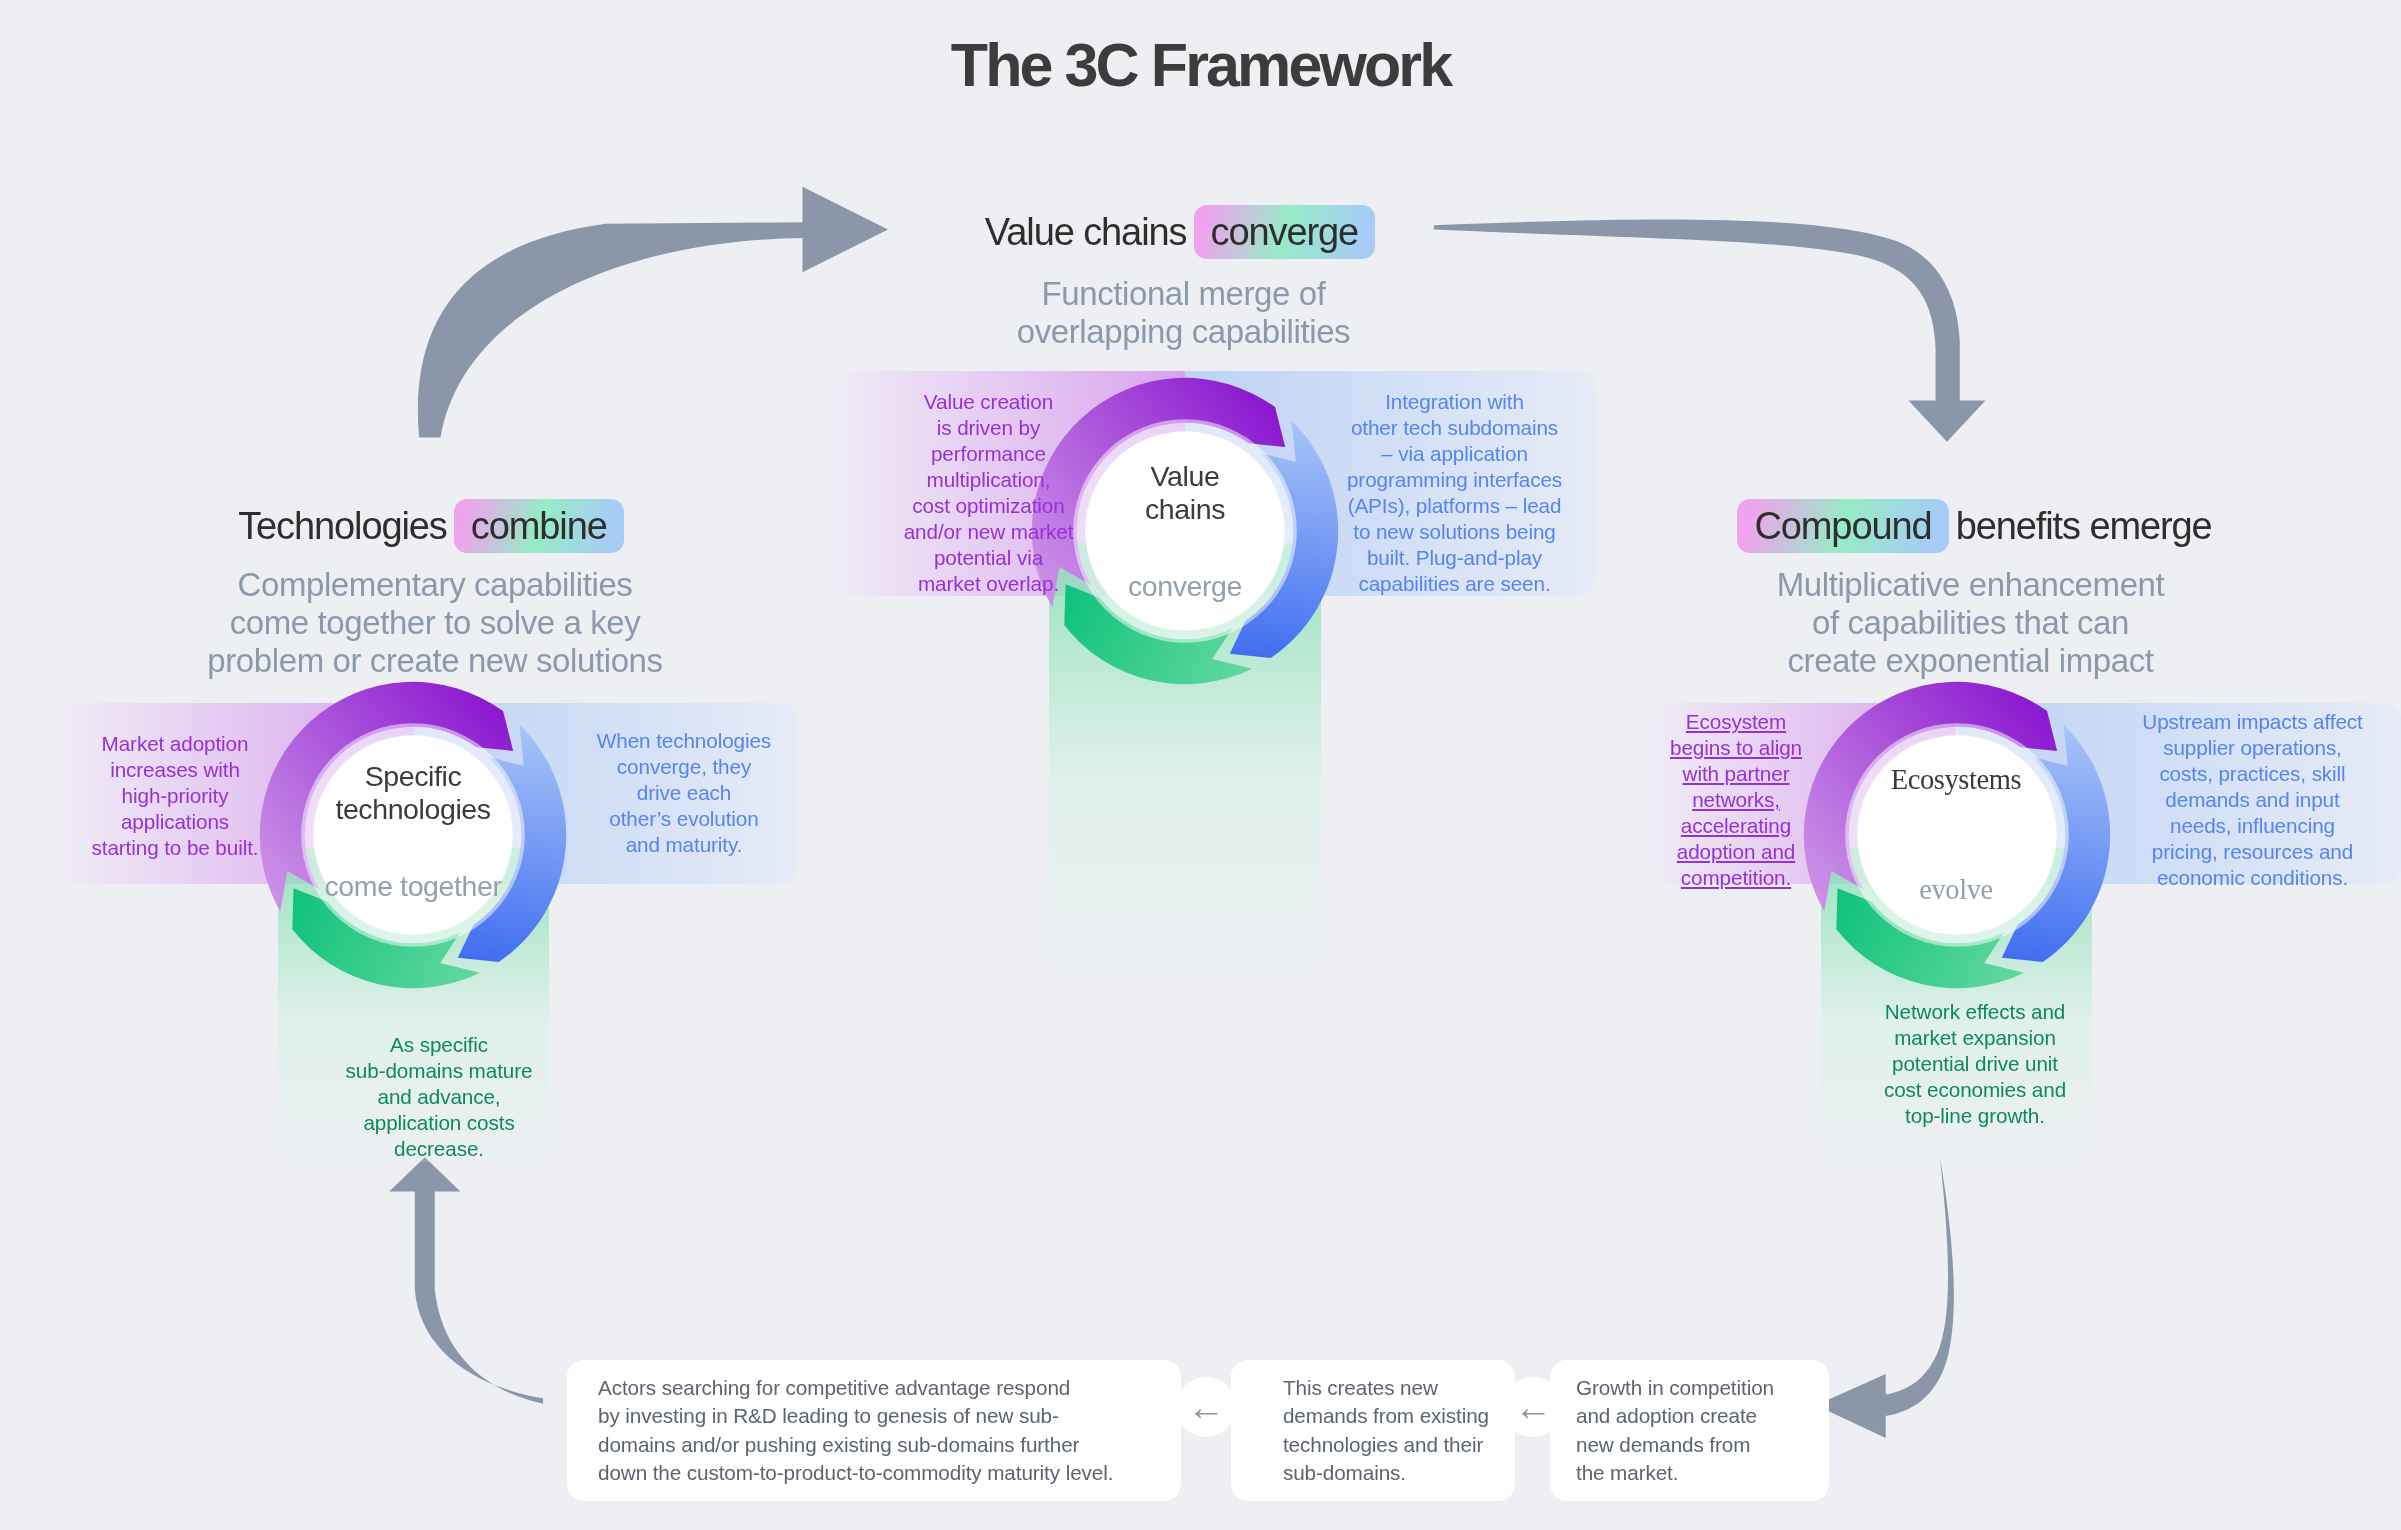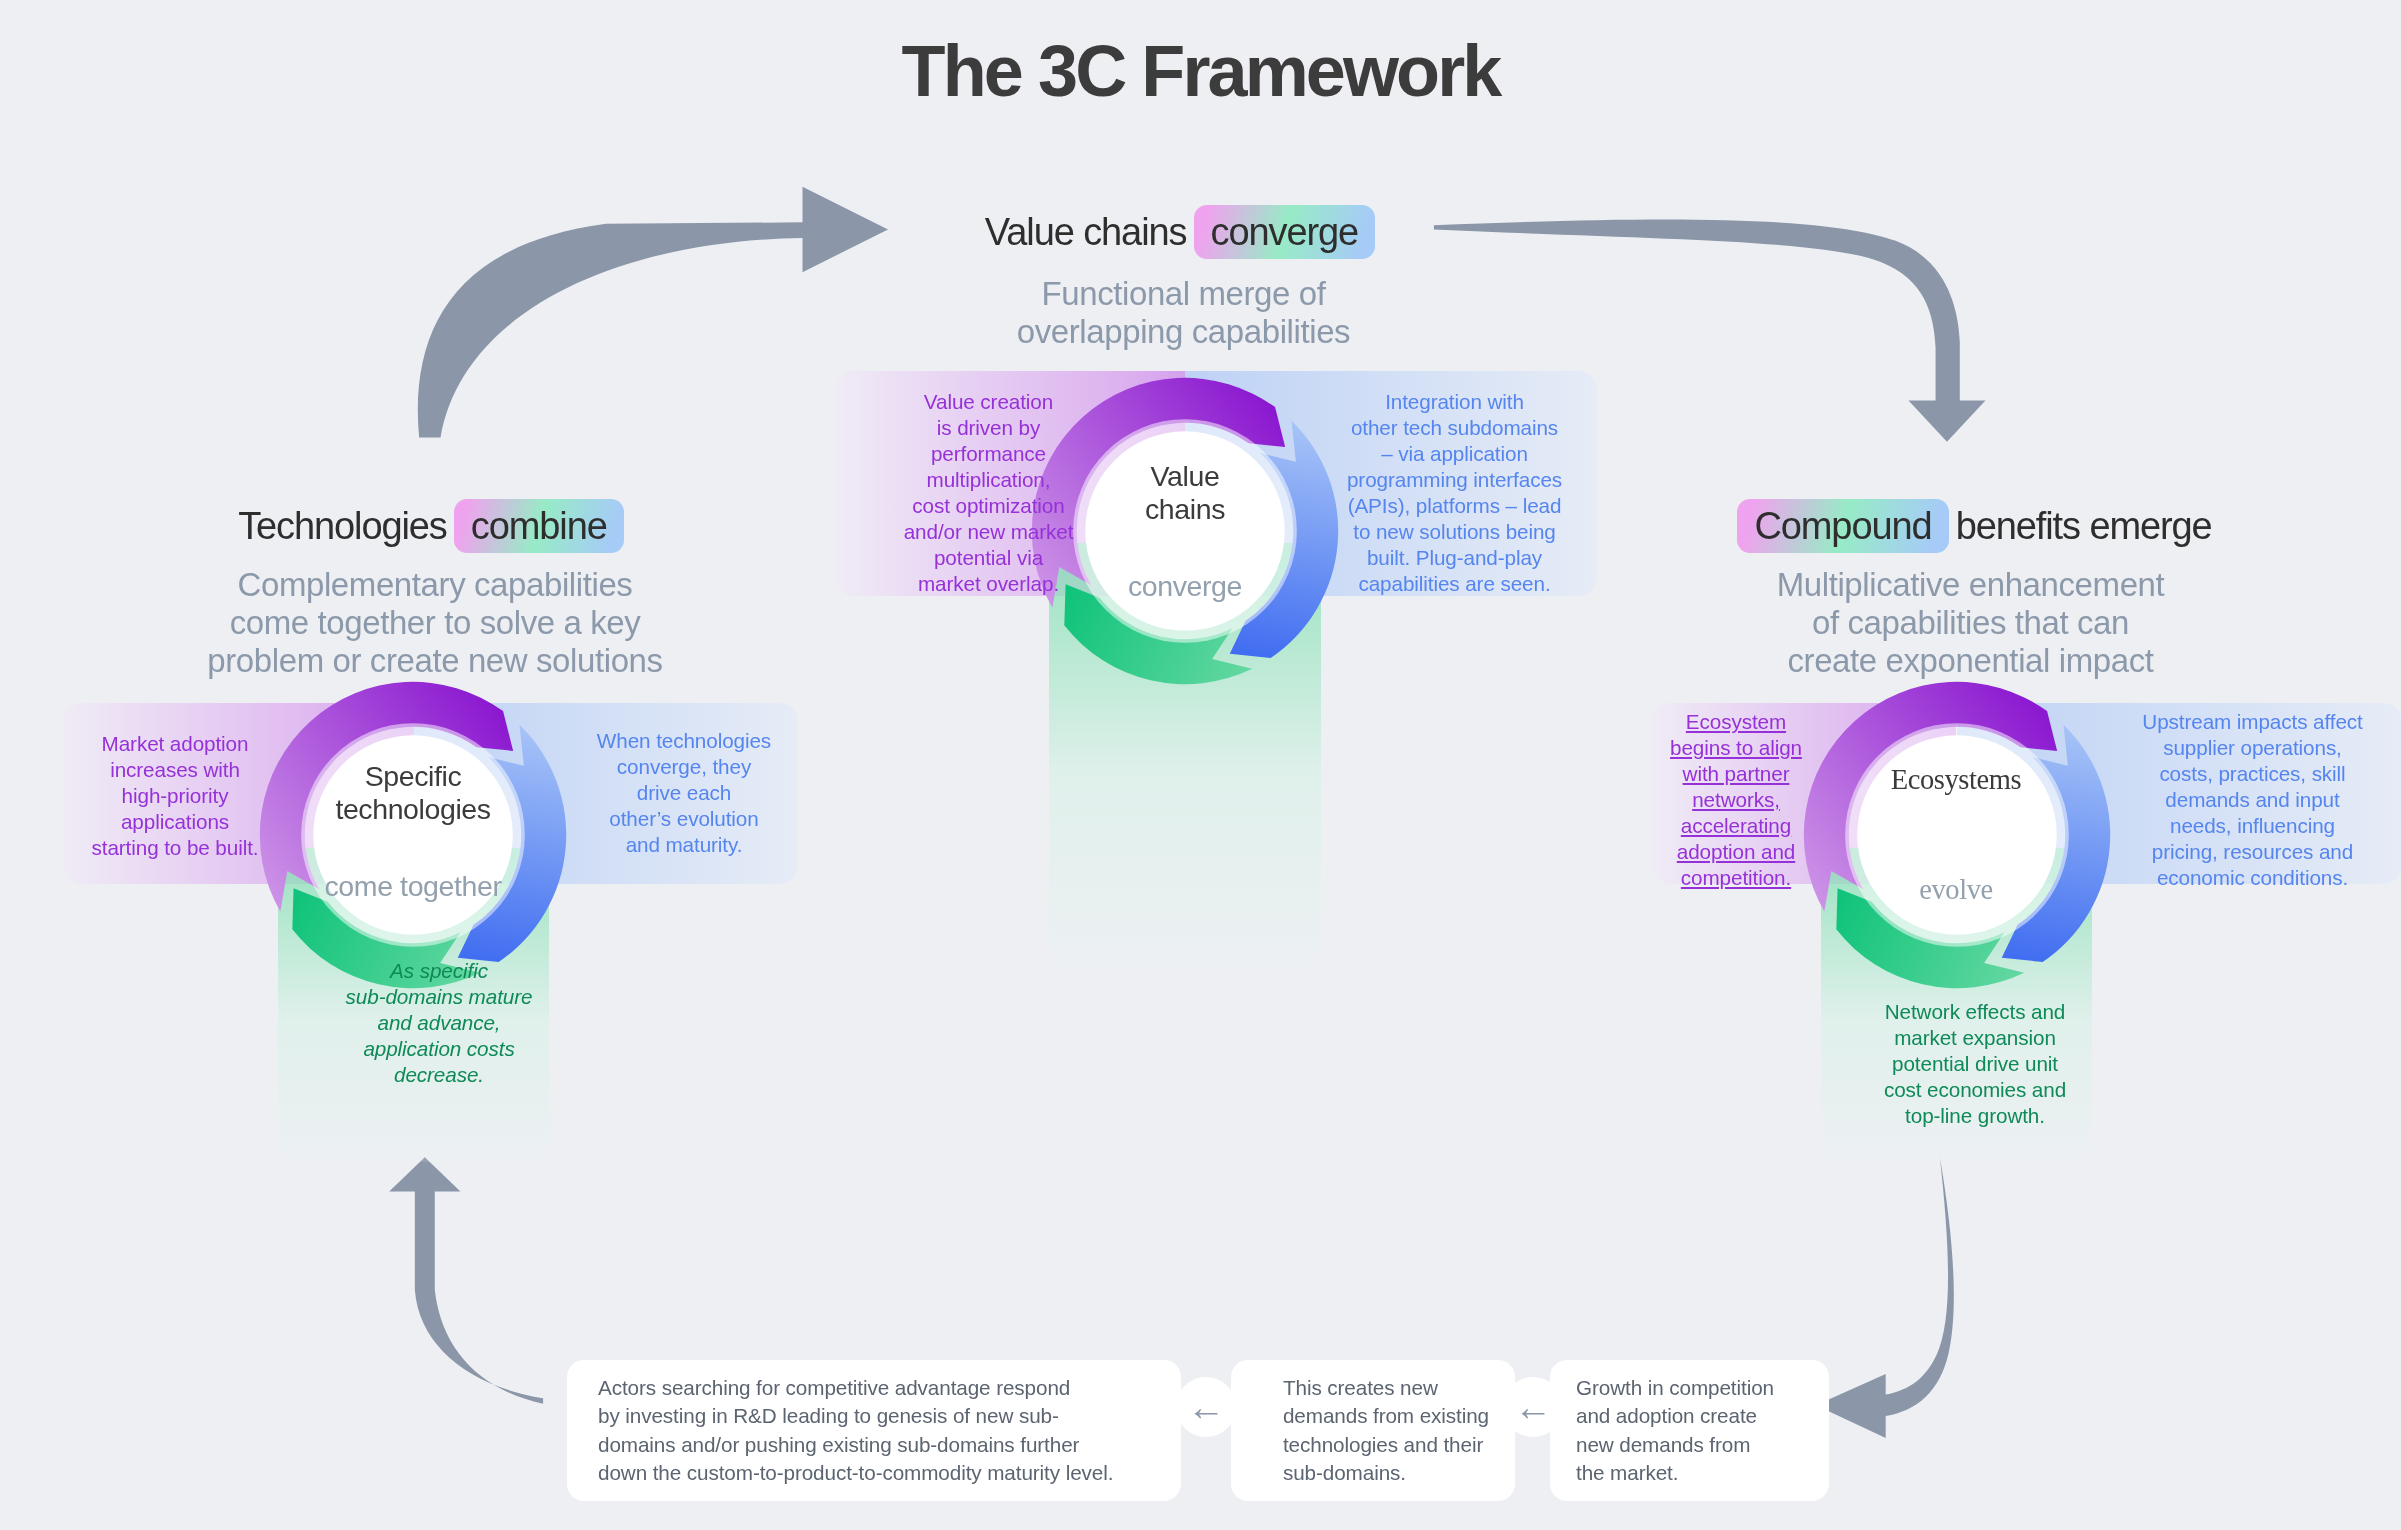--- a/index.html
+++ b/index.html
@@ -3,21 +3,21 @@
 <meta charset="utf-8">
 <style>
   html,body{margin:0;padding:0;}
   body{background:#e4e6ea;font-family:"Liberation Sans","DejaVu Sans",sans-serif;}
   .canvas{position:relative;width:2401px;height:1530px;background:#edeff3;overflow:hidden;}
 
   .pre{white-space:pre-line;}
 
   
   .page-title{position:absolute;left:0;right:0;top:30px;text-align:center;
-    font-size:72px;font-weight:700;letter-spacing:-2.9px;color:#3c3c3c;}
+    font-size:61px;font-weight:700;letter-spacing:-2.9px;color:#3c3c3c;}
 
   
   .sec-header{position:absolute;text-align:center;font-size:38px;font-weight:500;
     letter-spacing:-1.1px;color:#2e2e2e;white-space:nowrap;}
   .sec-header .chip{display:inline-block;margin:0 7.1px;padding:5.7px 17px;border-radius:13px;
     background:linear-gradient(105deg,#efa3ee 8%,#97ebc6 50%,#a6cbf7 92%);}
   .sec-sub{position:absolute;text-align:center;font-size:33px;line-height:38px;
     letter-spacing:-0.4px;color:#8c99aa;}
 
   .hdr-center{left:884px;top:205px;width:599px;}
@@ -47,21 +47,21 @@
   .side-text{position:absolute;z-index:3;text-align:center;font-size:20.7px;line-height:26px;letter-spacing:-0.1px;}
   .t-purple{color:#9631d8;}
   .t-blue{color:#5585ee;}
   .t-green{color:#0d8a57;}
 
   .c-purple-text{left:853px;top:389px;width:271px;}
   .c-blue-text{left:1319px;top:389px;width:271px;}
   .c-green-text{left:1048px;top:693px;width:278px;line-height:25px;}
   .l-purple-text{left:68px;top:731px;width:214px;}
   .l-blue-text{left:570px;top:728px;width:228px;}
-  .l-green-text{left:307px;top:958px;width:264px;font-style:italic;}
+  .l-green-text{left:307px;top:1032px;width:264px;}
   .r-purple-text{left:1647px;top:709px;width:178px;text-decoration:underline;}
   .r-blue-text{left:2103px;top:709px;width:299px;}
   .r-green-text{left:1843px;top:999px;width:264px;}
 
   
   .ring{position:absolute;width:342px;height:342px;z-index:2;}
   .ring-l{left:242px;top:664px;}
   .ring-c{left:1014px;top:360px;}
   .ring-r{left:1786px;top:664px;}
 

